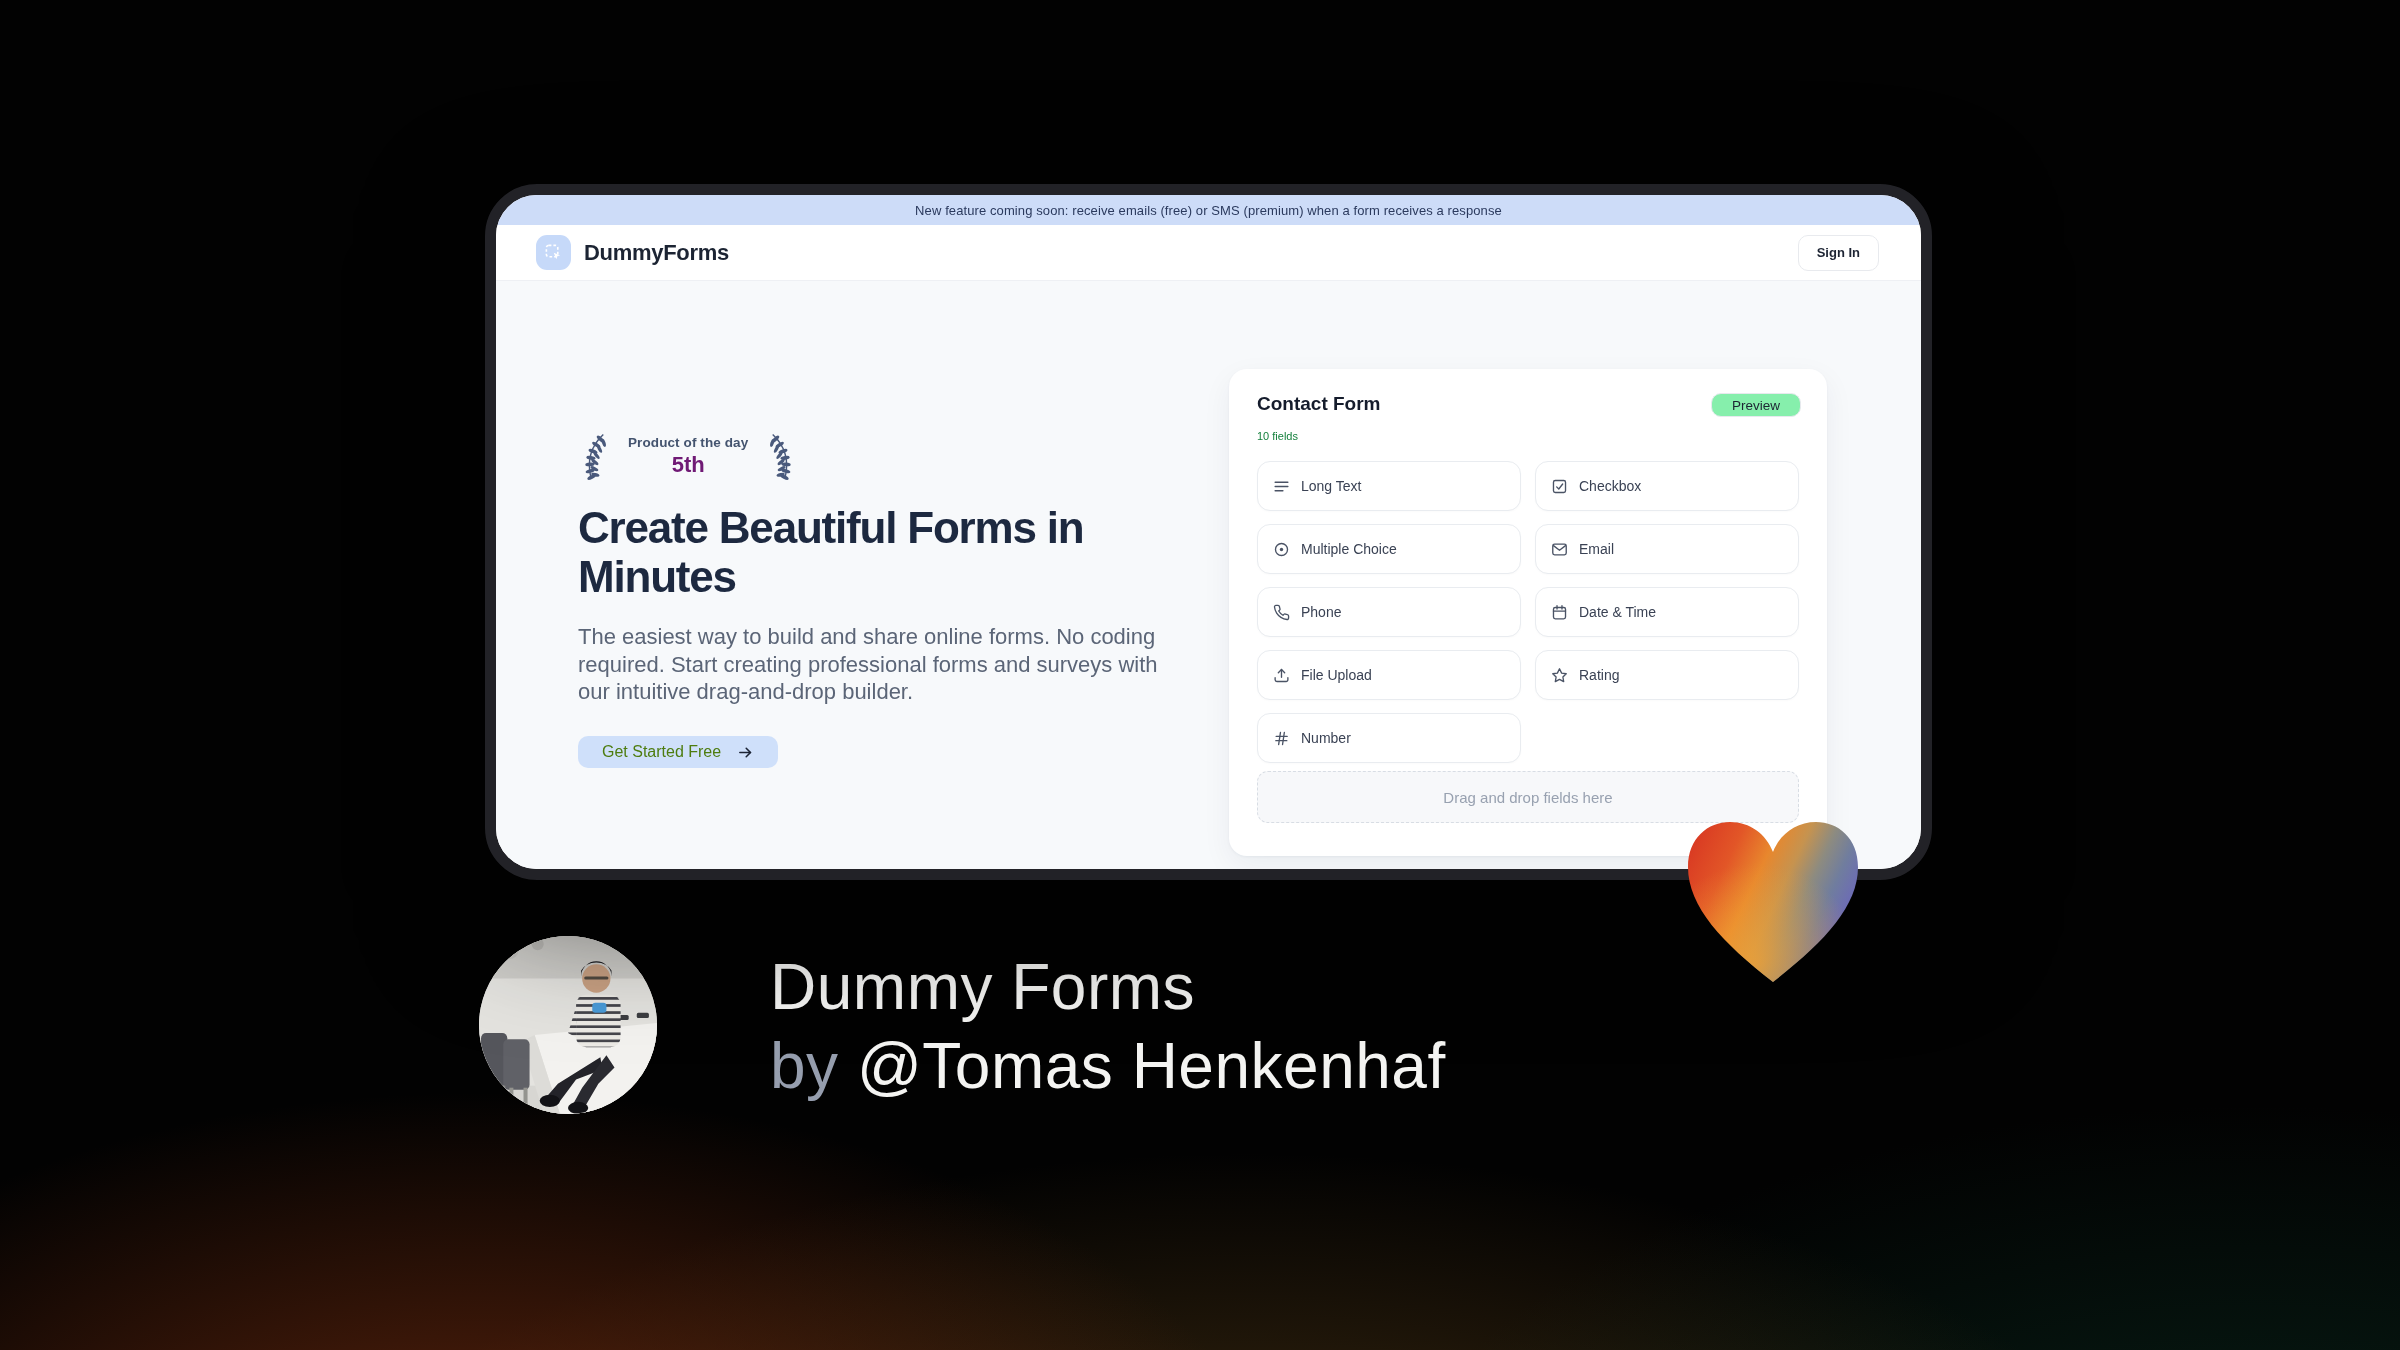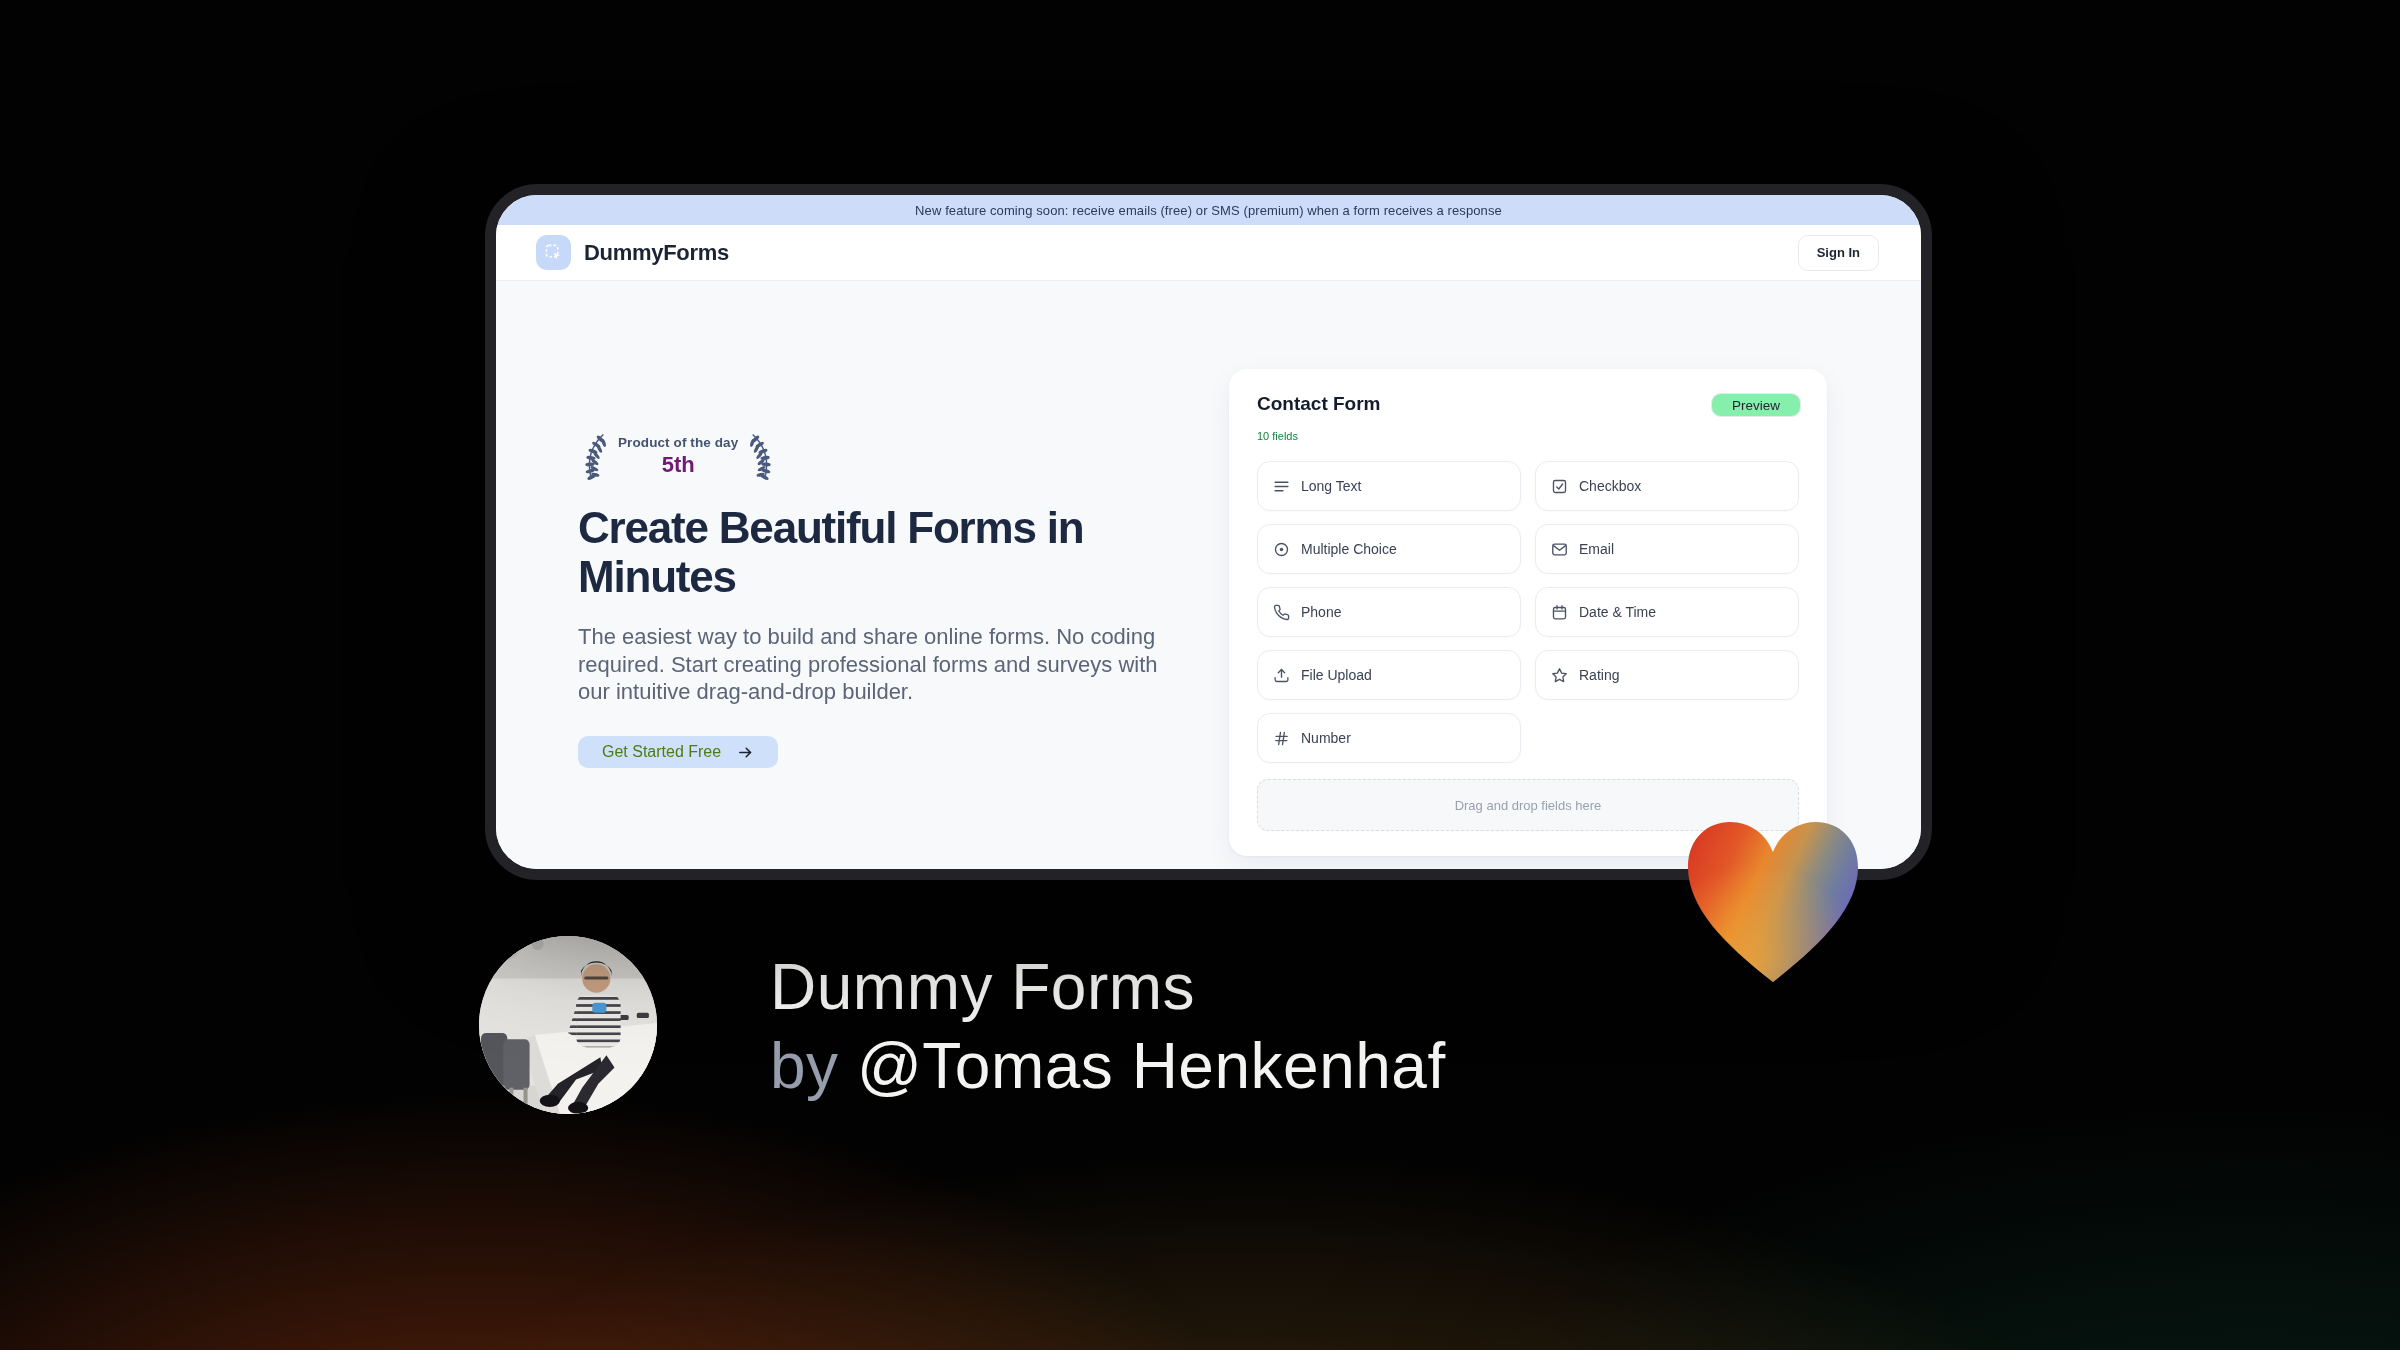--- a/index.html
+++ b/index.html
@@ -38,21 +38,21 @@
   .brand-name { font-size:22px; font-weight:700; color:#1c2433; letter-spacing:-0.3px; }
   .signin {
     height:36px; padding:0 18px; background:#fff; border:1px solid #e8eaee; border-radius:10px;
     font-family:inherit; font-size:13px; font-weight:700; color:#1d2433; cursor:pointer;
   }
 
   .hero { position:relative; height:589px; background:#f7f9fb; }
 
   
   .hero-left { position:absolute; left:82px; top:0; width:600px; }
-  .award { position:absolute; top:150px; left:0; display:flex; align-items:center; gap:10px; color:#47577a; }
+  .award { position:absolute; top:150px; left:0; display:flex; align-items:center; gap:20px; color:#47577a; }
   .laurel { width:30px; height:50px; }
   .laurel.flip { transform:scaleX(-1); }
   .award-center { text-align:center; }
   .award-title { font-size:13.5px; font-weight:700; letter-spacing:0.1px; color:#44546f; }
   .award-rank { font-size:22px; font-weight:700; color:#701a75; margin-top:2px; }
   .hero-h1 {
     position:absolute; top:222px; left:0; width:585px;
     font-size:44px; line-height:49px; font-weight:700; letter-spacing:-1.2px; color:#1d2940;
   }
   .hero-p {
@@ -82,23 +82,23 @@
     margin-top:19px; display:grid; grid-template-columns:1fr 1fr; gap:13px 14px;
   }
   .field-btn {
     height:50px; background:#fff; border:1px solid #e9ecf0; border-radius:13px;
     display:flex; align-items:center; gap:11px; padding:0 15px;
     font-family:inherit; font-size:14px; font-weight:500; color:#3a4254; cursor:grab;
     box-shadow:0 1px 2px rgba(20,30,60,0.02);
   }
   .field-btn svg { flex:0 0 auto; }
   .dropzone {
-    margin-top:16px; height:52px; border:1.5px dashed #d8dde4; border-radius:11px;
+    margin-top:8px; height:52px; border:1.5px dashed #d8dde4; border-radius:11px;
     background:#f7f8fa; display:flex; align-items:center; justify-content:center;
-    font-size:13px; color:#98a1b0;
+    font-size:15px; color:#98a1b0;
   }
 
   
   .heart { position:absolute; left:1678px; top:812px; width:190px; height:175px; z-index:40; }
 
   .avatar {
     position:absolute; left:479px; top:936px; width:178px; height:178px;
     border-radius:50%; overflow:hidden; z-index:5; background:#e3e2de;
   }
   .caption { position:absolute; left:770px; top:948px; z-index:5; color:#f4f4f2; }

